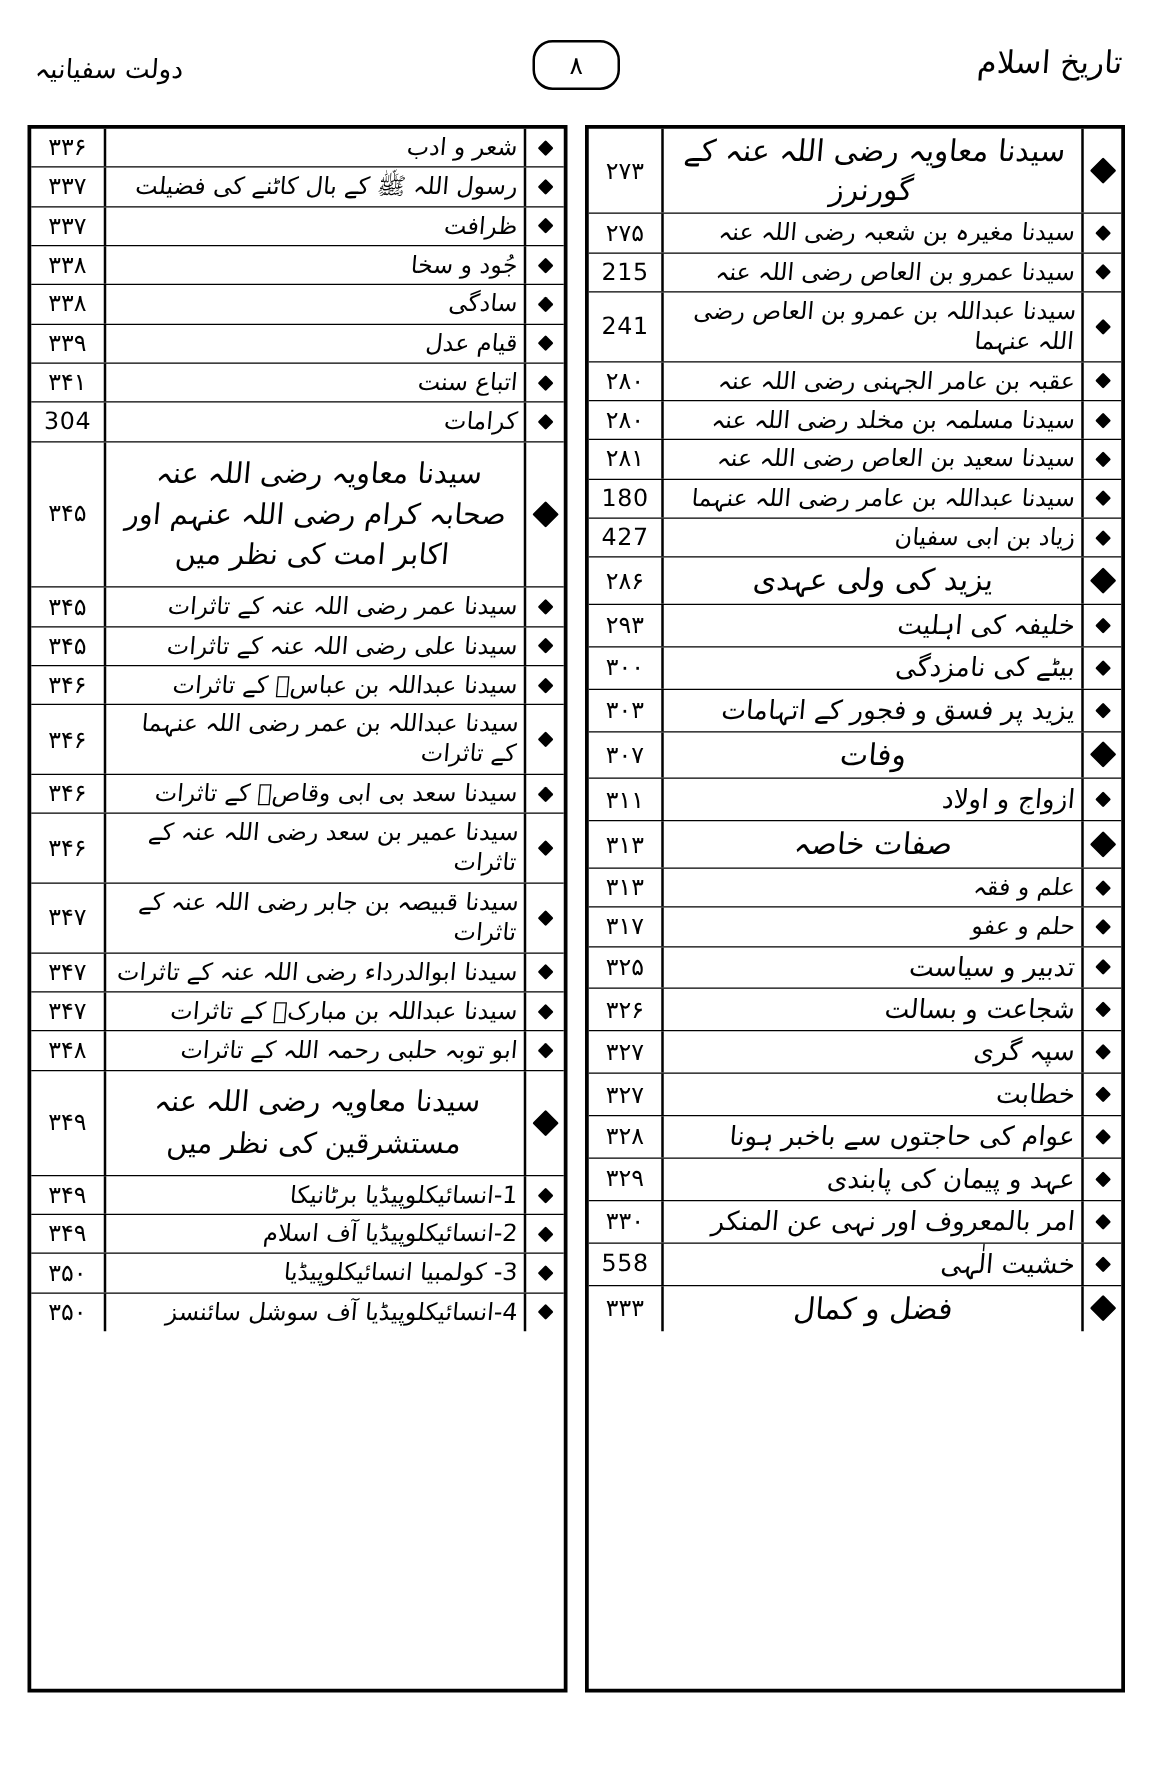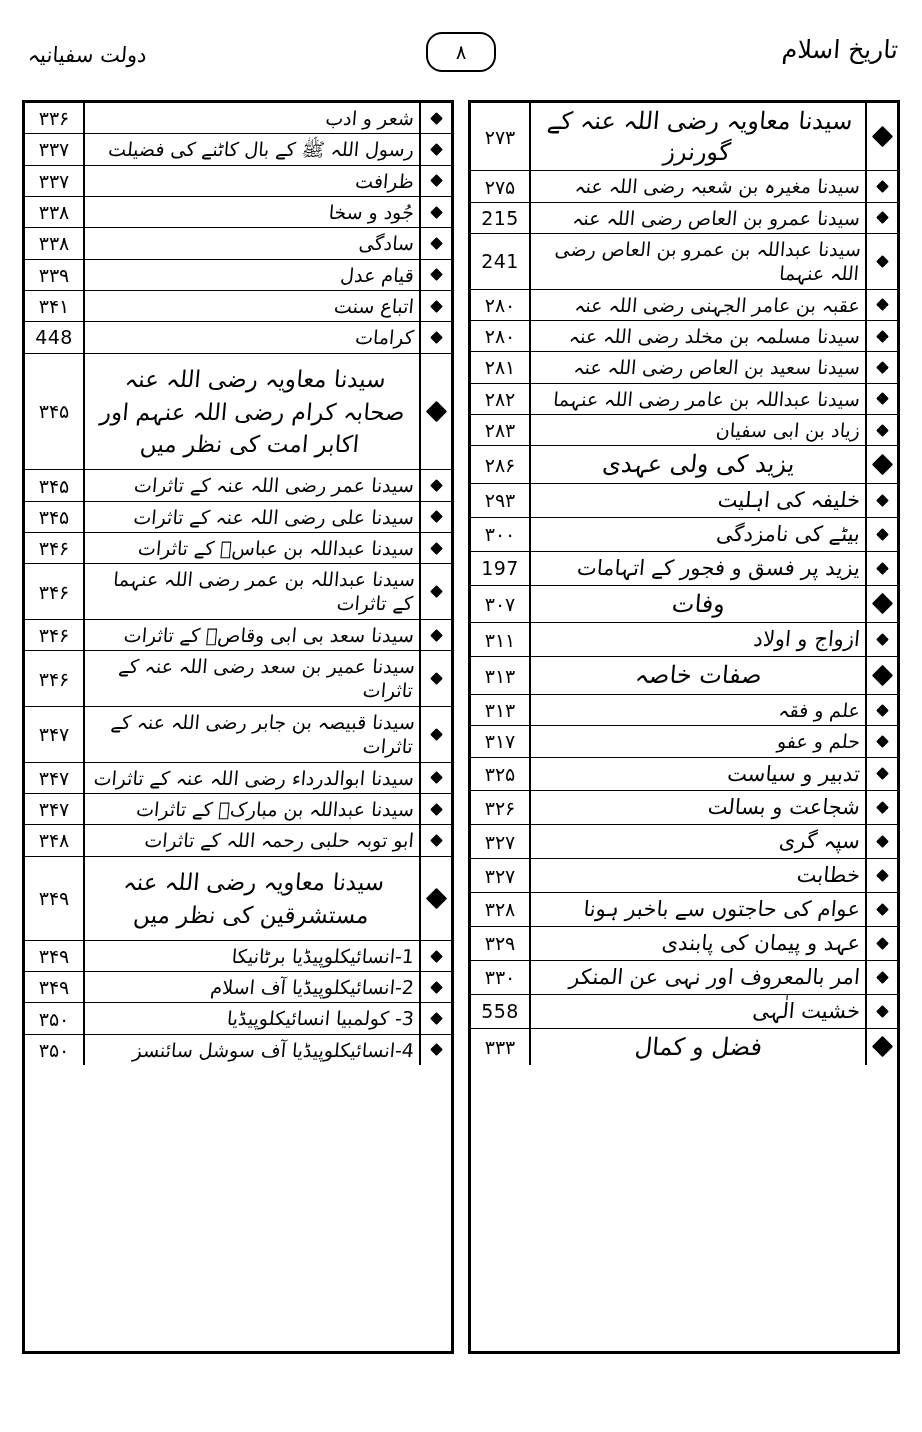--- a/index.html
+++ b/index.html
@@ -255,32 +255,32 @@
           </div>
         </div>
         <div class="toc-row">
           <div class="c-bullet">
             <span class="dia"></span>
           </div>
           <div class="c-title">
             <span class="txt">سیدنا عبداللہ بن عامر رضی اللہ عنہما</span>
           </div>
           <div class="c-page">
-            <span>۲۸۲</span>
+            <span>180</span>
           </div>
         </div>
         <div class="toc-row">
           <div class="c-bullet">
             <span class="dia"></span>
           </div>
           <div class="c-title">
             <span class="txt">زیاد بن ابی سفیان</span>
           </div>
           <div class="c-page">
-            <span>۲۸۳</span>
+            <span>427</span>
           </div>
         </div>
         <div class="toc-row section">
           <div class="c-bullet">
             <span class="dia big"></span>
           </div>
           <div class="c-title">
             <span class="txt">یزید کی ولی عہدی</span>
           </div>
           <div class="c-page">
@@ -310,21 +310,21 @@
           </div>
         </div>
         <div class="toc-row emph">
           <div class="c-bullet">
             <span class="dia"></span>
           </div>
           <div class="c-title">
             <span class="txt">یزید پر فسق و فجور کے اتہامات</span>
           </div>
           <div class="c-page">
-            <span>197</span>
+            <span>۳۰۳</span>
           </div>
         </div>
         <div class="toc-row section">
           <div class="c-bullet">
             <span class="dia big"></span>
           </div>
           <div class="c-title">
             <span class="txt">وفات</span>
           </div>
           <div class="c-page">
@@ -554,21 +554,21 @@
           </div>
         </div>
         <div class="toc-row">
           <div class="c-bullet">
             <span class="dia"></span>
           </div>
           <div class="c-title">
             <span class="txt">کرامات</span>
           </div>
           <div class="c-page">
-            <span>448</span>
+            <span>304</span>
           </div>
         </div>
         <div class="toc-row section multi">
           <div class="c-bullet">
             <span class="dia big"></span>
           </div>
           <div class="c-title">
             <span class="txt">سیدنا معاویہ رضی اللہ عنہ صحابہ کرام رضی اللہ عنہم اور اکابر امت کی نظر میں</span>
           </div>
           <div class="c-page">

